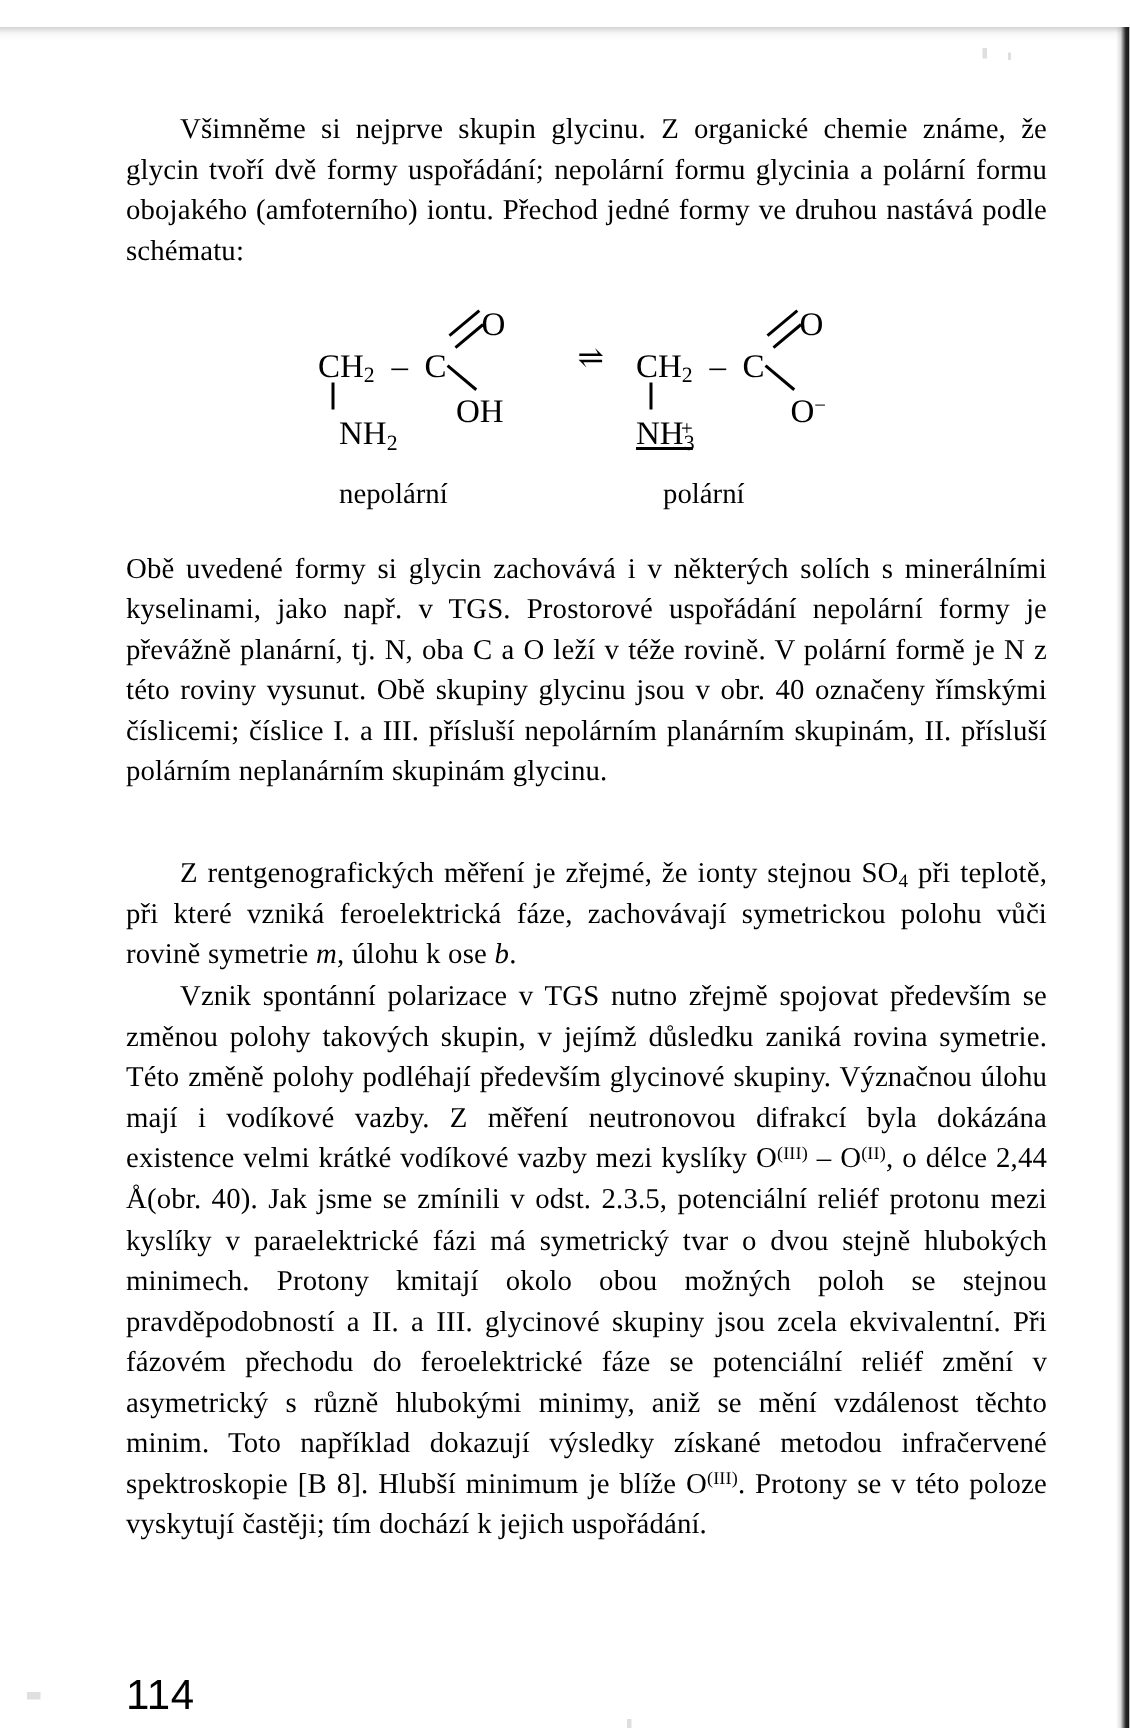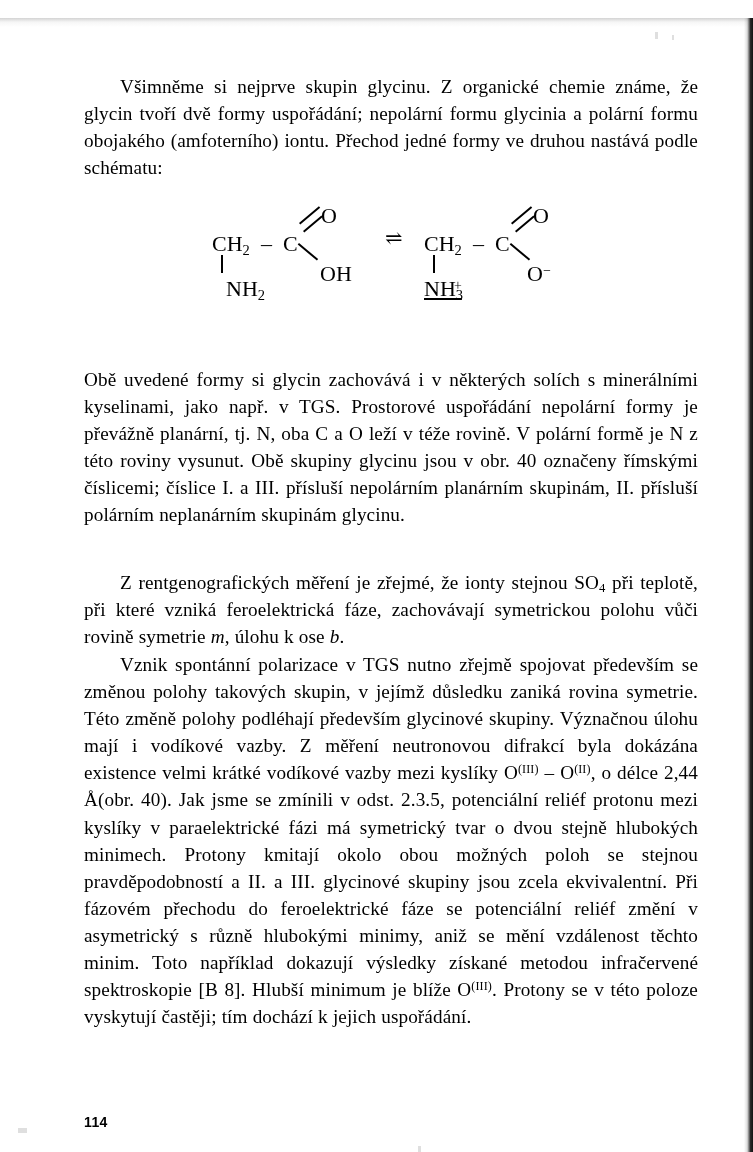--- a/index.html
+++ b/index.html
@@ -77,22 +77,22 @@
     position:absolute;
     font-size:19.2px;
     white-space:nowrap;
   }
 
   
   #folio{
     position:absolute;
     left:84px;top:1096px;
     font-family:"Liberation Sans","DejaVu Sans",sans-serif;
-    font-weight:bold;
-    font-size:14px;
+    font-weight:normal;
+    font-size:28px;
     letter-spacing:.4px;
   }
 </style>
 </head>
 <body>
 
 <div id="page">
 
   <div class="scan-edge-top"></div>
   <div class="scan-edge-right"></div>
@@ -105,21 +105,21 @@
     <p class="para indent">Všimněme si nejprve skupin glycinu. Z organické chemie známe, že glycin tvoří dvě formy uspořádání; nepolární formu glycinia a polární formu obojakého (amfoterního) iontu. Přechod jedné formy ve druhou nastává podle schématu:</p>
   </div>
 
   <div id="formula-row">
 
     <div class="formula">
       <span class="atom" style="left:212px;top:28px;"><span>CH</span><sub>2</sub></span>
       <span class="atom" style="left:261px;top:28px;">–</span>
       <span class="atom" style="left:283px;top:28px;">C</span>
       <span class="atom" style="left:321px;top:0px;">O</span>
-      <span class="atom" style="left:320px;top:58px;">OH</span>
+      <span class="atom" style="left:304px;top:58px;">OH</span>
       <span class="atom" style="left:226px;top:73px;"><span>NH</span><sub>2</sub></span>
 
       <div class="bond" style="left:299px;top:20px;width:26px;height:1.6px;transform:rotate(-40deg);transform-origin:0 0;"></div>
       <div class="bond" style="left:303px;top:28px;width:24px;height:1.6px;transform:rotate(-40deg);transform-origin:0 0;"></div>
 
       <div class="bond" style="left:299px;top:40px;width:25px;height:1.6px;transform:rotate(40deg);transform-origin:0 0;"></div>
 
       <div class="bond" style="left:221px;top:52px;width:1.7px;height:18px;"></div>
     </div>
 
@@ -132,20 +132,24 @@
       <span class="atom" style="left:533px;top:0px;">O</span>
       <span class="atom" style="left:527px;top:58px;"><span>O</span><sup>−</sup></span>
       <span class="atom" style="left:424px;top:73px;text-decoration:underline;"><span>NH</span><sub>3</sub><sup style="margin-left:-9px;">+</sup></span>
       <div class="bond" style="left:511px;top:20px;width:26px;height:1.6px;transform:rotate(-40deg);transform-origin:0 0;"></div>
       <div class="bond" style="left:515px;top:28px;width:24px;height:1.6px;transform:rotate(-40deg);transform-origin:0 0;"></div>
       <div class="bond" style="left:511px;top:40px;width:25px;height:1.6px;transform:rotate(40deg);transform-origin:0 0;"></div>
       <div class="bond" style="left:433px;top:52px;width:1.7px;height:18px;"></div>
     </div>
   </div>
 
+  <div class="caption-row">
+    <span class="caption" style="left:226px;">nepolární</span>
+    <span class="caption" style="left:442px;">polární</span>
+  </div>
 
   <div class="textcol" style="top:348px;">
     <p class="para">Obě uvedené formy si glycin zachovává i v některých solích s minerálními kyselinami, jako např. v TGS. Prostorové uspořádání nepolární formy je převážně planární, tj. N, oba C a O leží v téže rovině. V polární formě je N z této roviny vysunut. Obě skupiny glycinu jsou v obr. 40 označeny římskými číslicemi; číslice I. a III. přísluší nepolárním planárním skupinám, II. přísluší polárním neplanárním skupinám glycinu.</p>
   </div>
 
   <div class="textcol" style="top:551px;">
     <p class="para indent"><span>Z rentgenografických měření je zřejmé, že ionty stejnou SO</span><sub>4</sub><span> při teplotě, při které vzniká feroelektrická fáze, zachovávají symetrickou polohu vůči rovině symetrie </span><span class="ital">m</span><span>, úlohu k ose </span><span class="ital">b</span><span>.</span></p>
   </div>
 
   <div class="textcol" style="top:633px;">

